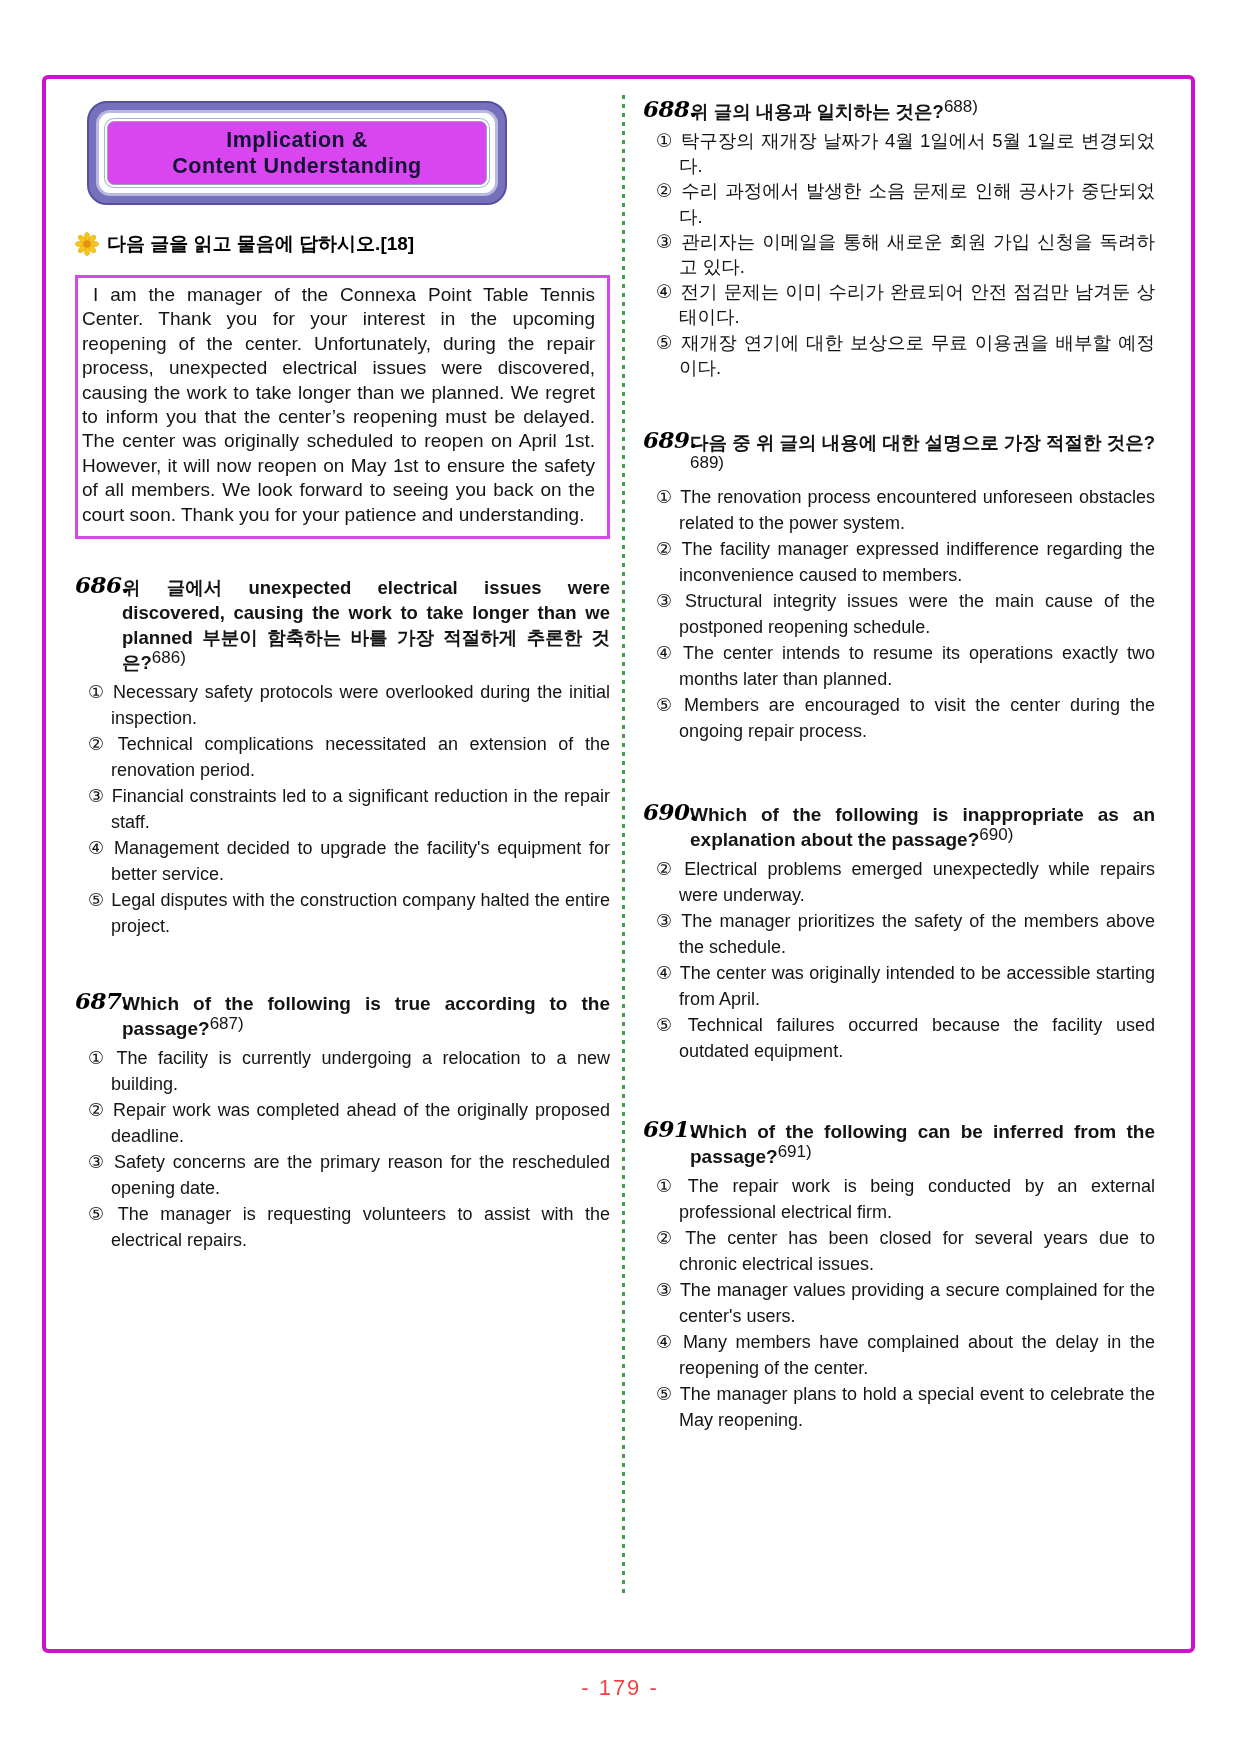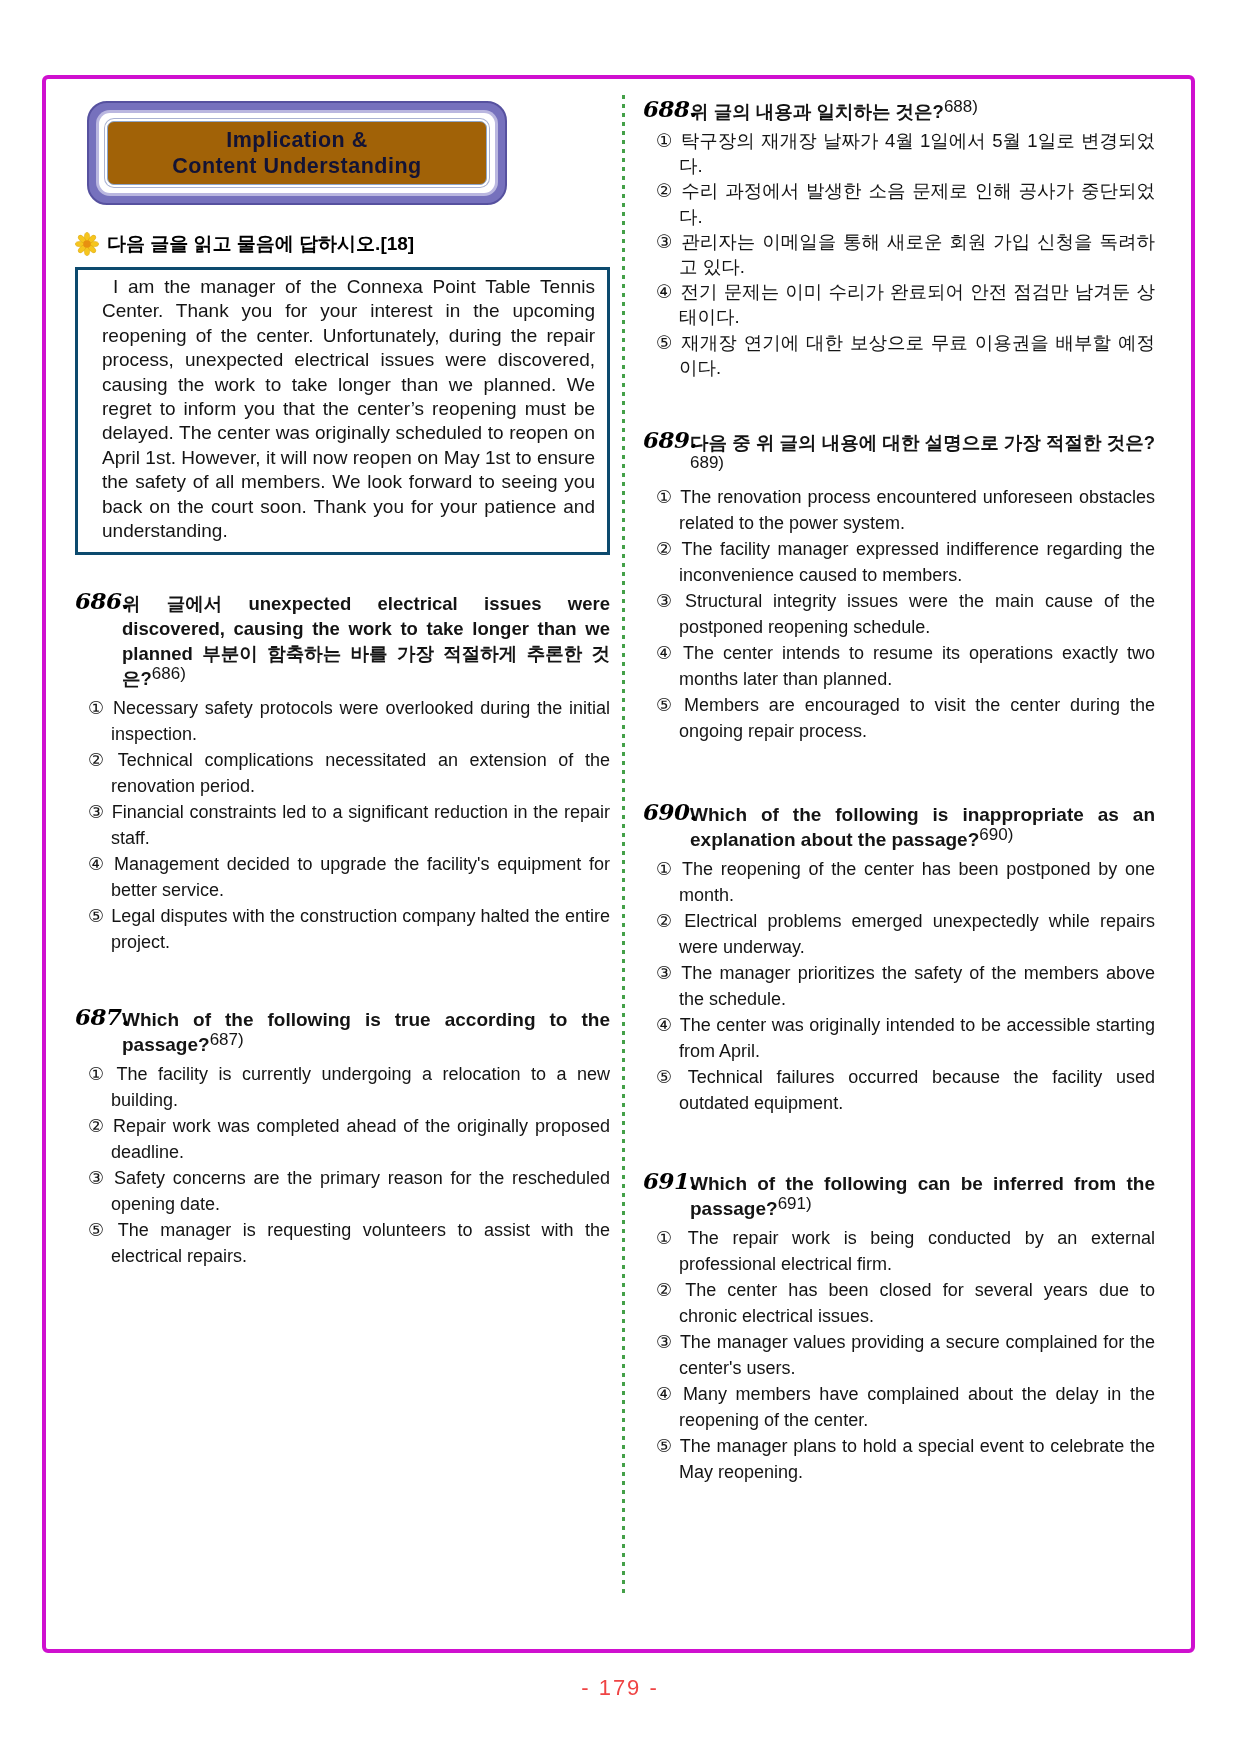--- a/index.html
+++ b/index.html
@@ -21,35 +21,35 @@
   }
 
   
   .title-outer {
     margin:6px 0 0 12px; width:420px;
     background:#7671bd; border:2px solid #56519f; border-radius:20px; padding:7px;
   }
   .title-lav   { background:#bab7e0; border-radius:14px; padding:3px; }
   .title-white { background:#ffffff; border-radius:11px; padding:8px; }
   .title-inner {
-    background:#a16207; border:1px solid #8fa6ca; border-radius:7px;
+    background:#d946ef; border:1px solid #8fa6ca; border-radius:7px;
     box-shadow:0 0 0 2px #ffffff, 0 0 0 3px #a9b2d2, 0 0 0 6px #ffffff;
     text-align:center; padding:5px 6px;
     font-weight:bold; font-size:21.5px; line-height:26px; color:#131335; letter-spacing:.5px;
   }
 
   
   .instruction { margin-top:26px; display:flex; align-items:center; gap:8px;
     font-weight:bold; font-size:19px; color:#000000; }
   .flower { flex:0 0 auto; display:inline-flex; }
 
   
   .passage {
-    margin-top:10px; border:3px solid #0c4a6e; background:#fff;
-    padding:5px 12px 9px 24px; font-size:19px; line-height:24.4px; text-align:justify;
+    margin-top:18px; border:3px solid #d946ef; background:#fff;
+    padding:5px 12px 9px 4px; font-size:19px; line-height:24.4px; text-align:justify;
   }
   .passage-text { display:block; text-indent:11px; }
 
   
   .q-head { position:relative; padding-left:47px; font-size:18.5px; line-height:25px;
     text-align:justify; font-weight:bold; }
   .q-head.en { font-size:19px; }
   .q-num {
     position:absolute; left:0; top:-3px;
     font-family:"DejaVu Serif",serif; font-style:italic; font-weight:bold;
@@ -172,21 +172,20 @@
         <div class="option"><span class="marker">⑤</span><span>Members are encouraged to visit the center during the ongoing repair process.</span></div>
       </div>
     </div>
 
     <div class="question" id="q690">
       <div class="q-head en">
         <span class="q-num">690.</span>
         <span>Which of the following is inappropriate as an explanation about the passage?</span><span class="fnref">690)</span>
       </div>
       <div class="options">
-        <div class="option"><span class="marker">①</span><span>The reopening of the center has been postponed by one month.</span></div>
         <div class="option"><span class="marker">②</span><span>Electrical problems emerged unexpectedly while repairs were underway.</span></div>
         <div class="option"><span class="marker">③</span><span>The manager prioritizes the safety of the members above the schedule.</span></div>
         <div class="option"><span class="marker">④</span><span>The center was originally intended to be accessible starting from April.</span></div>
         <div class="option"><span class="marker">⑤</span><span>Technical failures occurred because the facility used outdated equipment.</span></div>
       </div>
     </div>
 
     <div class="question" id="q691">
       <div class="q-head en">
         <span class="q-num">691.</span>

